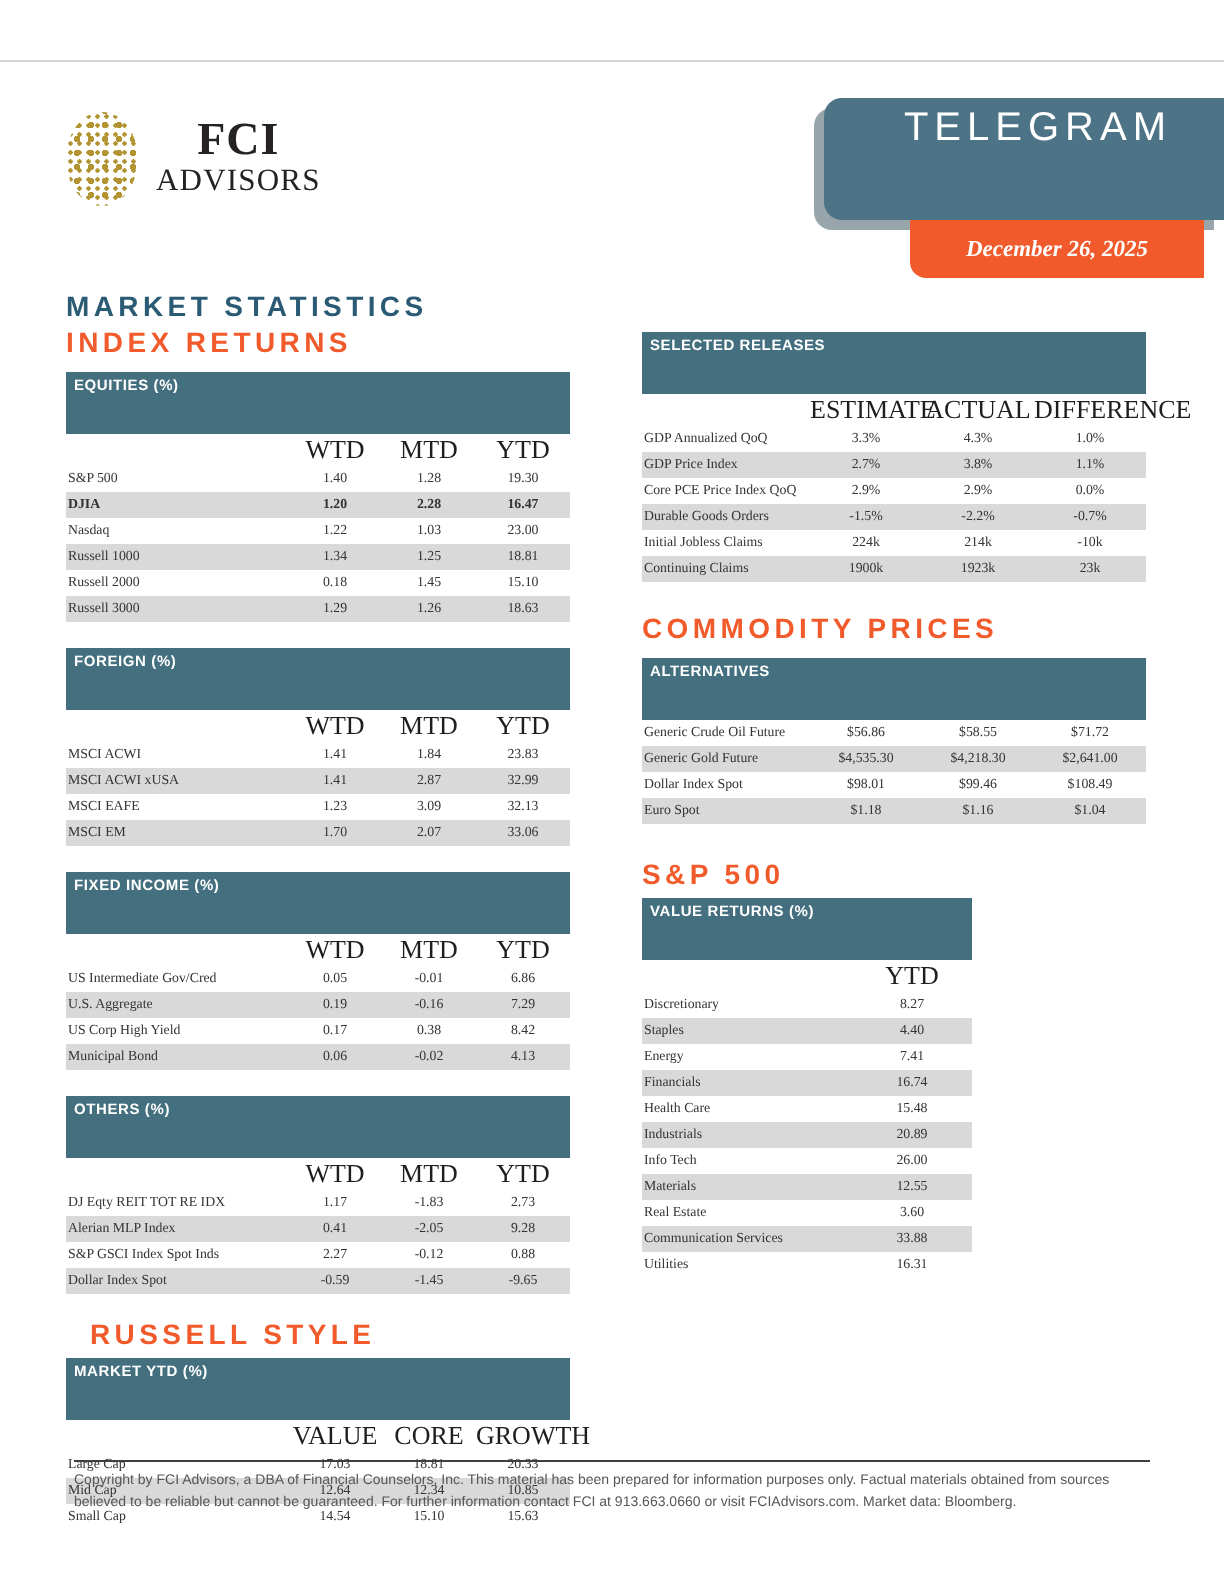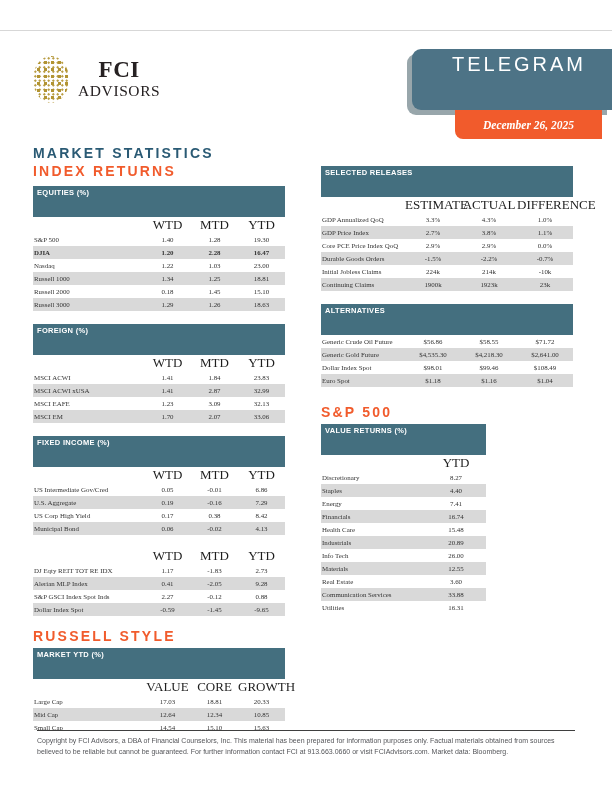--- a/index.html
+++ b/index.html
@@ -51,21 +51,21 @@
         font-weight:bold;font-size:7.5px;letter-spacing:.3px;height:31px;line-height:14px;
         padding-left:4px;box-sizing:border-box;}
   .trow{display:grid;height:13px;align-items:center;font-size:6.9px;color:#333;}
   .trow.stripe{background:var(--stripe);}
   .trow.bold{font-weight:bold;}
   .trow .tlabel{text-align:left;padding-left:1px;}
   .trow .tval{text-align:center;}
   .trow.thead{height:16px;align-items:end;padding-bottom:2px;box-sizing:border-box;
               color:#1e1e1e;font-size:13px;background:transparent;}
 
-  .mt-russell{margin-top:15px;}
+  .mt-russell{margin-top:15px;margin-left:12px;}
   .mt-commodity{margin-top:18px;}
   .mt-sp{margin-top:20px;}
   .tight{margin-bottom:7px;}
 
   
   .footer-rule{position:absolute;left:37px;width:538px;top:730px;height:1px;background:#3f3f3f;}
   .footer-text{position:absolute;left:37px;width:538px;top:736px;color:var(--footer);
                font-family:"Liberation Sans",sans-serif;font-size:7px;line-height:10.5px;}
 </style>
 </head>
@@ -202,20 +202,21 @@
           <div class="tval">8.42</div>
         </div>
         <div class="trow stripe" style="grid-template-columns: 1fr repeat(3, 47px);">
           <div class="tlabel">Municipal Bond</div>
           <div class="tval">0.06</div>
           <div class="tval">-0.02</div>
           <div class="tval">4.13</div>
         </div>
       </div>
     <div class="itable">
+        <div class="tbar">OTHERS (%)</div>
         <div class="trow thead" style="grid-template-columns: 1fr repeat(3, 47px);">
           <div class="tlabel"></div>
           <div class="tval">WTD</div>
           <div class="tval">MTD</div>
           <div class="tval">YTD</div>
         </div>
         <div class="trow" style="grid-template-columns: 1fr repeat(3, 47px);">
           <div class="tlabel">DJ Eqty REIT TOT RE IDX</div>
           <div class="tval">1.17</div>
           <div class="tval">-1.83</div>
@@ -311,20 +312,21 @@
           <div class="tval">-10k</div>
         </div>
         <div class="trow stripe" style="grid-template-columns: 1fr repeat(3, 56px);">
           <div class="tlabel">Continuing Claims</div>
           <div class="tval">1900k</div>
           <div class="tval">1923k</div>
           <div class="tval">23k</div>
         </div>
       </div>
 
+    <div class="h-orange mt-commodity">COMMODITY PRICES</div>
     <div class="itable">
         <div class="tbar">ALTERNATIVES</div>
         <div class="trow" style="grid-template-columns: 1fr repeat(3, 56px);">
           <div class="tlabel">Generic Crude Oil Future</div>
           <div class="tval">$56.86</div>
           <div class="tval">$58.55</div>
           <div class="tval">$71.72</div>
         </div>
         <div class="trow stripe" style="grid-template-columns: 1fr repeat(3, 56px);">
           <div class="tlabel">Generic Gold Future</div>

